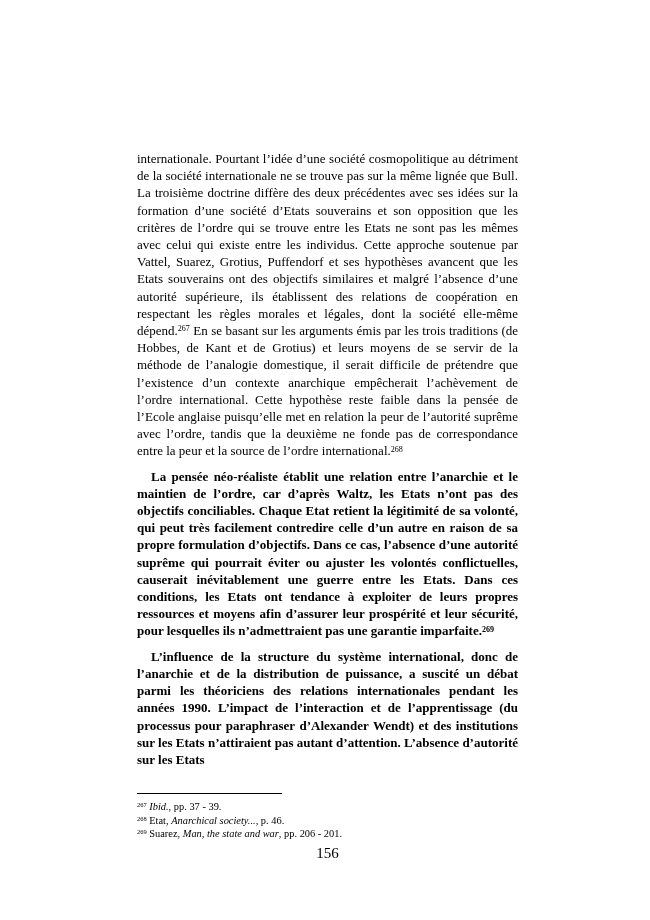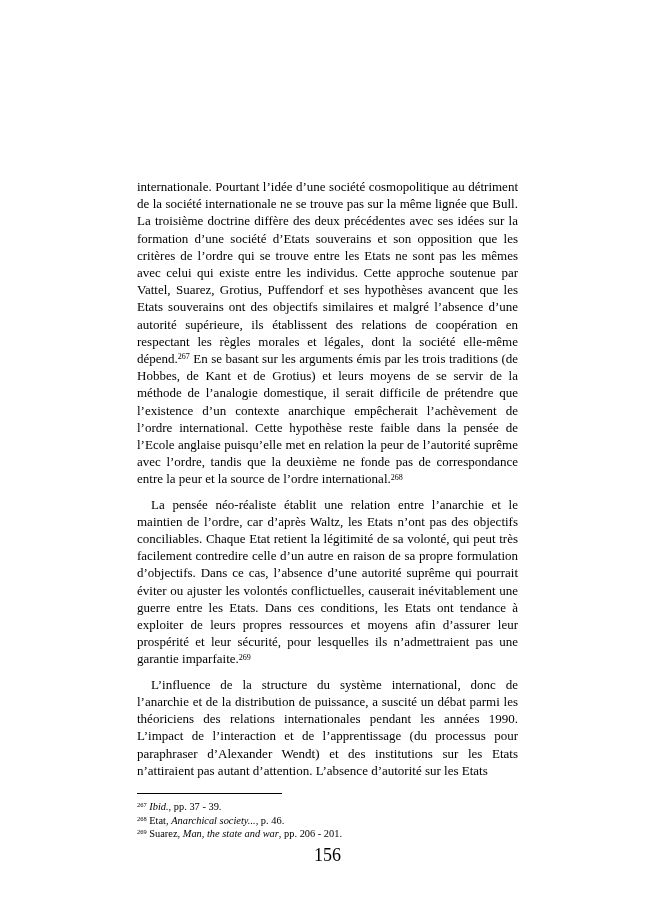--- a/index.html
+++ b/index.html
@@ -17,30 +17,30 @@
     overflow: hidden;
   }
   .text-block {
     position: absolute;
     left: 137px;
     top: 150px;
     width: 381px;
     font-size: 13px;
     line-height: 17.2px;
     text-align: justify;
-    margin-top: 28px;
   }
   p.para {
     margin: 0;
   }
   p.para + p.para {
     margin-top: 8px;
   }
   p.para.indent {
     text-indent: 14px;
+    font-weight: bold;
   }
   sup.fn-ref, sup.fn-num {
     font-size: 0.62em;
     line-height: 0;
     position: relative;
     top: -0.45em;
     vertical-align: baseline;
   }
   .italic {
     font-style: italic;
@@ -64,21 +64,21 @@
   }
   .footnote {
     margin: 0;
   }
   .page-number {
     position: absolute;
     left: 137px;
     top: 845px;
     width: 381px;
     text-align: center;
-    font-size: 18px;
+    font-size: 15px;
   }
 </style>
 </head>
 <body>
 
 <div class="page">
   <div class="text-block">
       <p class="para"><span>internationale. Pourtant l’idée d’une société cosmopolitique au détriment de la société internationale ne se trouve pas sur la même lignée que Bull. La troisième doctrine diffère des deux précédentes avec ses idées sur la formation d’une société d’Etats souverains et son opposition que les critères de l’ordre qui se trouve entre les Etats ne sont pas les mêmes avec celui qui existe entre les individus. Cette approche soutenue par Vattel, Suarez, Grotius, Puffendorf et ses hypothèses avancent que les Etats souverains ont des objectifs similaires et malgré l’absence d’une autorité supérieure, ils établissent des relations de coopération en respectant les règles morales et légales, dont la société elle-même dépend.</span><sup class="fn-ref">267</sup><span> En se basant sur les arguments émis par les trois traditions (de Hobbes, de Kant et de Grotius) et leurs moyens de se servir de la méthode de l’analogie domestique, il serait difficile de prétendre que l’existence d’un contexte anarchique empêcherait l’achèvement de l’ordre international. Cette hypothèse reste faible dans la pensée de l’Ecole anglaise puisqu’elle met en relation la peur de l’autorité suprême avec l’ordre, tandis que la deuxième ne fonde pas de correspondance entre la peur et la source de l’ordre international.</span><sup class="fn-ref">268</sup></p>
       <p class="para indent"><span>La pensée néo-réaliste établit une relation entre l’anarchie et le maintien de l’ordre, car d’après Waltz, les Etats n’ont pas des objectifs conciliables. Chaque Etat retient la légitimité de sa volonté, qui peut très facilement contredire celle d’un autre en raison de sa propre formulation d’objectifs. Dans ce cas, l’absence d’une autorité suprême qui pourrait éviter ou ajuster les volontés conflictuelles, causerait inévitablement une guerre entre les Etats. Dans ces conditions, les Etats ont tendance à exploiter de leurs propres ressources et moyens afin d’assurer leur prospérité et leur sécurité, pour lesquelles ils n’admettraient pas une garantie imparfaite.</span><sup class="fn-ref">269</sup></p>
       <p class="para indent"><span>L’influence de la structure du système international, donc de l’anarchie et de la distribution de puissance, a suscité un débat parmi les théoriciens des relations internationales pendant les années 1990. L’impact de l’interaction et de l’apprentissage (du processus pour paraphraser d’Alexander Wendt) et des institutions sur les Etats n’attiraient pas autant d’attention. L’absence d’autorité sur les Etats</span></p>

